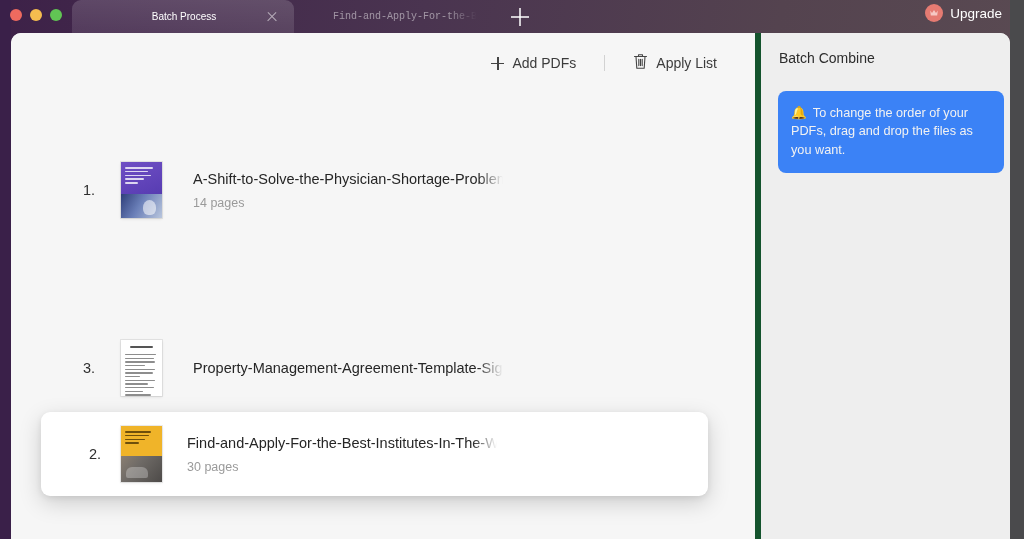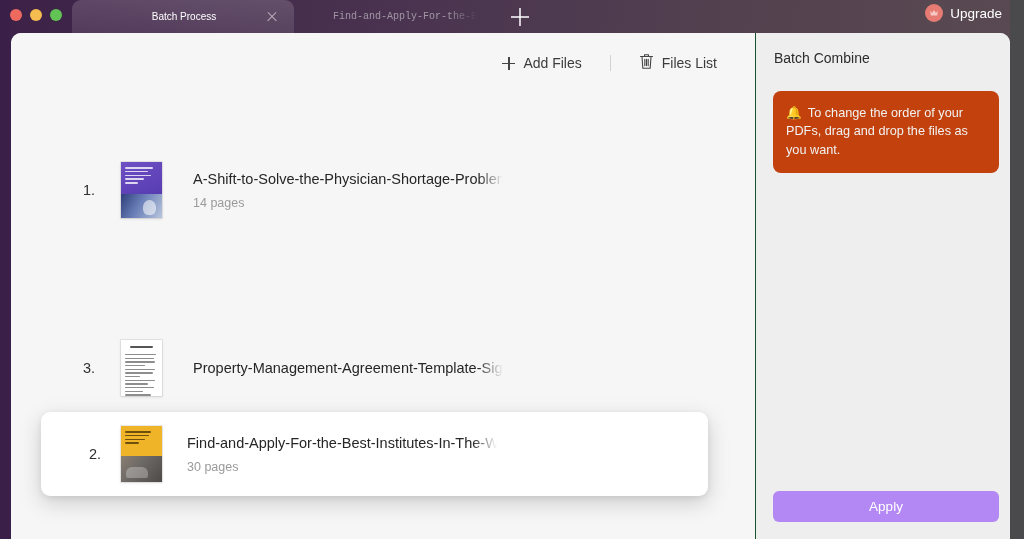--- a/index.html
+++ b/index.html
@@ -218,29 +218,29 @@
     z-index: 5;
   }
   .file-row.dragging .row-index { width: 80px; flex: 0 0 80px; padding-right: 20px; }
   .file-row.dragging .file-meta { margin-left: 25px; }
 
   
   .side {
     position: relative;
     width: 255px; height: 506px;
     background: #eeeeee;
-    border-left: 1px solid #14532d;
+    border-left: 6px solid #14532d;
   }
   .side-title {
     position: absolute; left: 18px; top: 17px;
     font-size: 14px; color: #2c2c2c;
   }
   .tip {
     position: absolute; left: 17px; top: 58px; width: 226px;
-    background: #c2410c; color: #f2f2f2;
+    background: #3b82f6; color: #f2f2f2;
     border-radius: 8px;
     padding: 13px 14px 14px 13px;
     font-size: 12.7px; line-height: 1.45;
   }
   .tip .bell { margin-right: 6px; }
   .apply-btn {
     position: absolute; left: 17px; bottom: 17px; width: 226px; height: 31px;
     background: #b388f4;
     border-radius: 6px;
     color: #ffffff; font-size: 13.5px;
@@ -285,31 +285,31 @@
     </div>
   </div>
 
   <div class="window-body">
 
     <div class="main">
 
       <div class="toolbar">
         <div class="tb-btn">
           <span class="plus-icon"></span>
-          <span>Add Files</span>
+          <span>Add PDFs</span>
         </div>
         <div class="tb-sep"></div>
         <div class="tb-btn">
           <span>
             <svg width="15" height="17" viewBox="0 0 15 17">
               <path d="M1.5 3.5 H13.5 M5.5 3.5 V1.8 H9.5 V3.5 M3 3.5 L3.8 15.2 H11.2 L12 3.5
                        M5.8 6.2 V12.6 M7.5 6.2 V12.6 M9.2 6.2 V12.6" fill="none" stroke="#444" stroke-width="1.1" stroke-linecap="round" stroke-linejoin="round"></path>
             </svg>
           </span>
-          <span>Files List</span>
+          <span>Apply List</span>
         </div>
       </div>
 
       <div class="file-list">
 
         <div class="file-row" style="top:63px;">
           <div class="row-index">1.</div>
           <div class="thumb">
             <div class="cover purple">
               <div class="lines">
@@ -378,19 +378,16 @@
       </div>
     </div>
 
     <div class="side">
       <div class="side-title">Batch Combine</div>
 
       <div class="tip">
         <span class="bell">🔔</span><span>To change the order of your PDFs, drag and drop the files as you want.</span>
       </div>
 
-      <div class="apply-btn">
-        <span>Apply</span>
-      </div>
     </div>
 
   </div>
 </div>
 
 </body></html>

